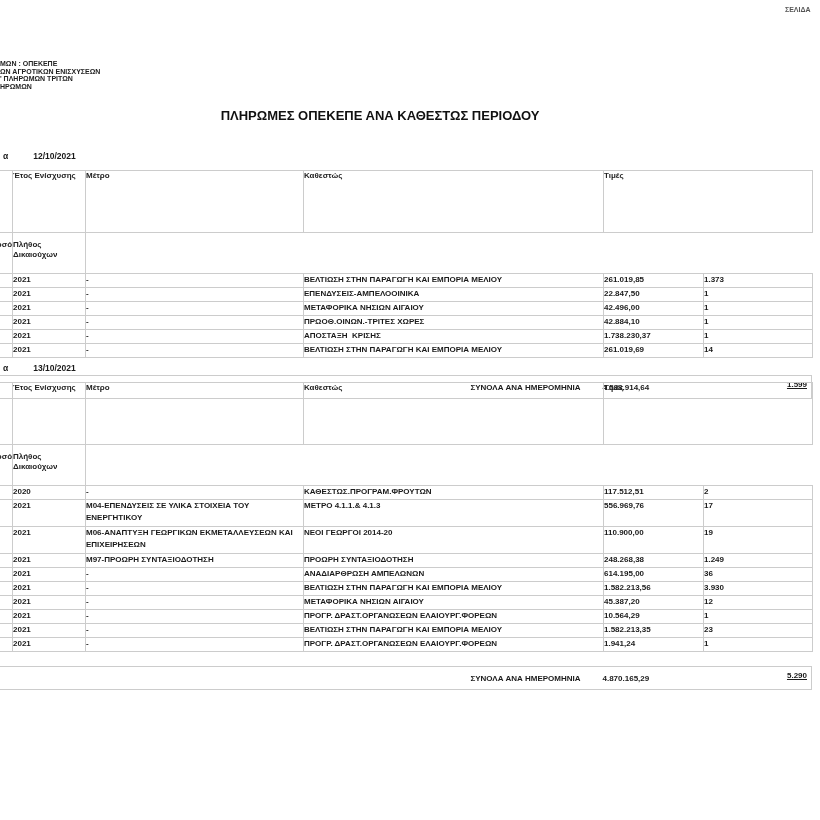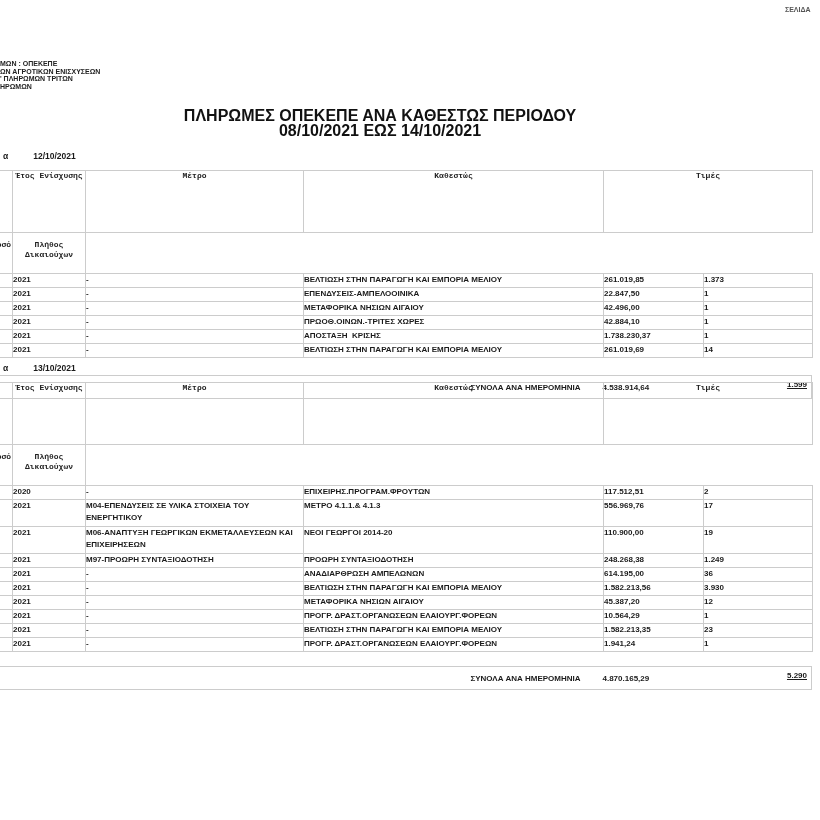--- a/index.html
+++ b/index.html
@@ -13,40 +13,40 @@
   .corner-header{
     position:absolute;left:0;top:60px;font-size:7px;line-height:7.6px;
     white-space:pre;color:#222;
   }
   .page-label{
     position:absolute;left:785px;top:6px;font-size:7px;color:#555;white-space:nowrap;
   }
   
   .title-block{
     position:absolute;left:0;top:108px;width:760px;text-align:center;
-    font-size:16px;line-height:15px;color:#111;
+    font-size:13px;line-height:15px;color:#111;
   }
   
   .section{position:absolute;left:0;width:832px;}
   .section-1{top:150px;}
   .section-2{top:362px;}
   .date-line{height:16px;font-size:8.5px;line-height:12px;margin-bottom:4px;}
   .date-prefix{margin-left:3px;}
   .date-val{margin-left:25px;}
   
   table.rpt{
     border-collapse:collapse;table-layout:fixed;
     margin-left:-10px;width:822px;
     font-size:8px;
   }
   table.rpt th,table.rpt td{
     border:1px solid #cccccc;vertical-align:top;
     font-weight:bold;overflow:hidden;padding:0;
   }
-  table.rpt thead th{text-align:center;color:#222;font-family:Liberation Mono, monospace;}
+  table.rpt thead th{text-align:left;color:#222;}
   th.h-span{height:61px;padding-top:6px;line-height:10px;}
   th.times-h{height:27px;padding-top:8px;line-height:10px;}
   tr.sub-h th{height:33px;padding-top:7px;line-height:10px;}
   th.plith-h{padding-left:24px;padding-right:24px;}
   td.c-cut{background:#fff;}
   td.c-year{text-align:left;padding:1px 7px 0 0;line-height:12px;}
   td.c-measure{text-align:left;padding:1px 2px 0 4px;line-height:12px;white-space:pre-wrap;}
   td.c-scheme{text-align:left;padding:1px 2px 0 5px;line-height:12px;white-space:pre-wrap;}
   td.c-amount{text-align:left;padding:1px 8px 0 0;line-height:12px;}
   td.c-count{padding:1px 4px 0 0;line-height:12px;}
@@ -65,21 +65,20 @@
 <body>
 
 <div class="corner-header">ΜΩΝ : ΟΠΕΚΕΠΕ
 ΩΝ ΑΓΡΟΤΙΚΩΝ ΕΝΙΣΧΥΣΕΩΝ
 ' ΠΛΗΡΩΜΩΝ ΤΡΙΤΩΝ
 ΗΡΩΜΩΝ</div>
 <div class="page-label">ΣΕΛΙΔΑ</div>
 
 <div class="title-block">
   <div>ΠΛΗΡΩΜΕΣ ΟΠΕΚΕΠΕ ΑΝΑ ΚΑΘΕΣΤΩΣ ΠΕΡΙΟΔΟΥ</div>
-  <div>08/10/2021 ΕΩΣ 14/10/2021</div>
 </div>
 
 <div class="section section-1">
   <div class="date-line">
     <span class="date-prefix">α</span><span class="date-val">12/10/2021</span>
   </div>
   <table class="rpt">
     <colgroup>
         <col style="width:22px">
         <col style="width:73px">
@@ -183,21 +182,21 @@
       <tr class="sub-h">
         <th>Ποσό</th>
         <th class="plith-h">Πλήθος Δικαιούχων</th>
       </tr>
     </thead>
     <tbody>
       <tr class="r-1l">
         <td class="c-cut"></td>
         <td class="c-year">2020</td>
         <td class="c-measure">-</td>
-        <td class="c-scheme">ΕΠΙΧΕΙΡΗΣ.ΠΡΟΓΡΑΜ.ΦΡΟΥΤΩΝ</td>
+        <td class="c-scheme">ΚΑΘΕΣΤΩΣ.ΠΡΟΓΡΑΜ.ΦΡΟΥΤΩΝ</td>
         <td class="c-amount">117.512,51</td>
         <td class="c-count">2</td>
       </tr>
       <tr class="r-2l">
         <td class="c-cut"></td>
         <td class="c-year">2021</td>
         <td class="c-measure">M04-ΕΠΕΝΔΥΣΕΙΣ ΣΕ ΥΛΙΚΑ ΣΤΟΙΧΕΙΑ ΤΟΥ ΕΝΕΡΓΗΤΙΚΟΥ</td>
         <td class="c-scheme">ΜΕΤΡΟ 4.1.1.&amp; 4.1.3</td>
         <td class="c-amount">556.969,76</td>
         <td class="c-count">17</td>

